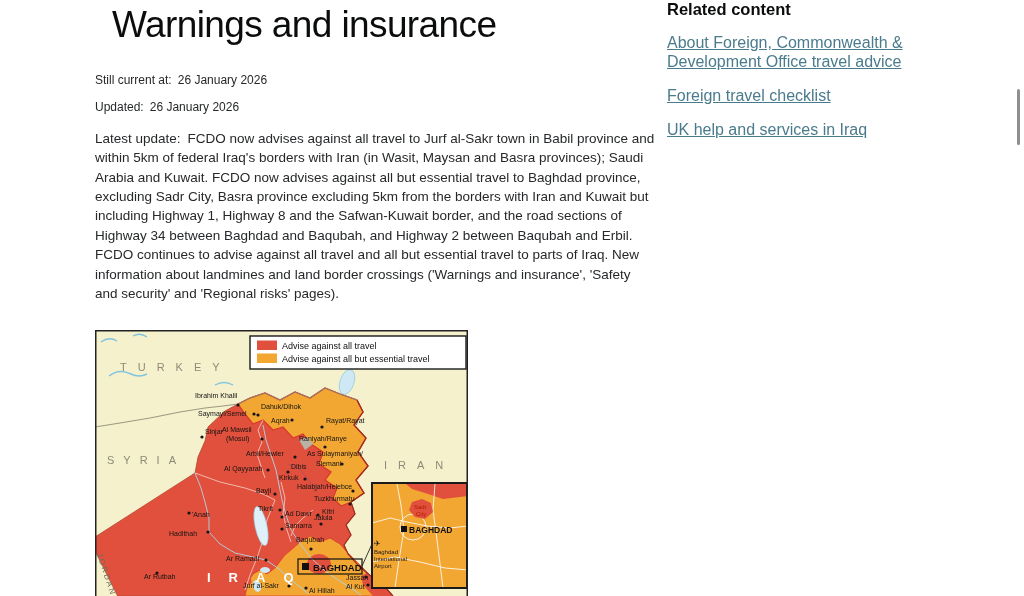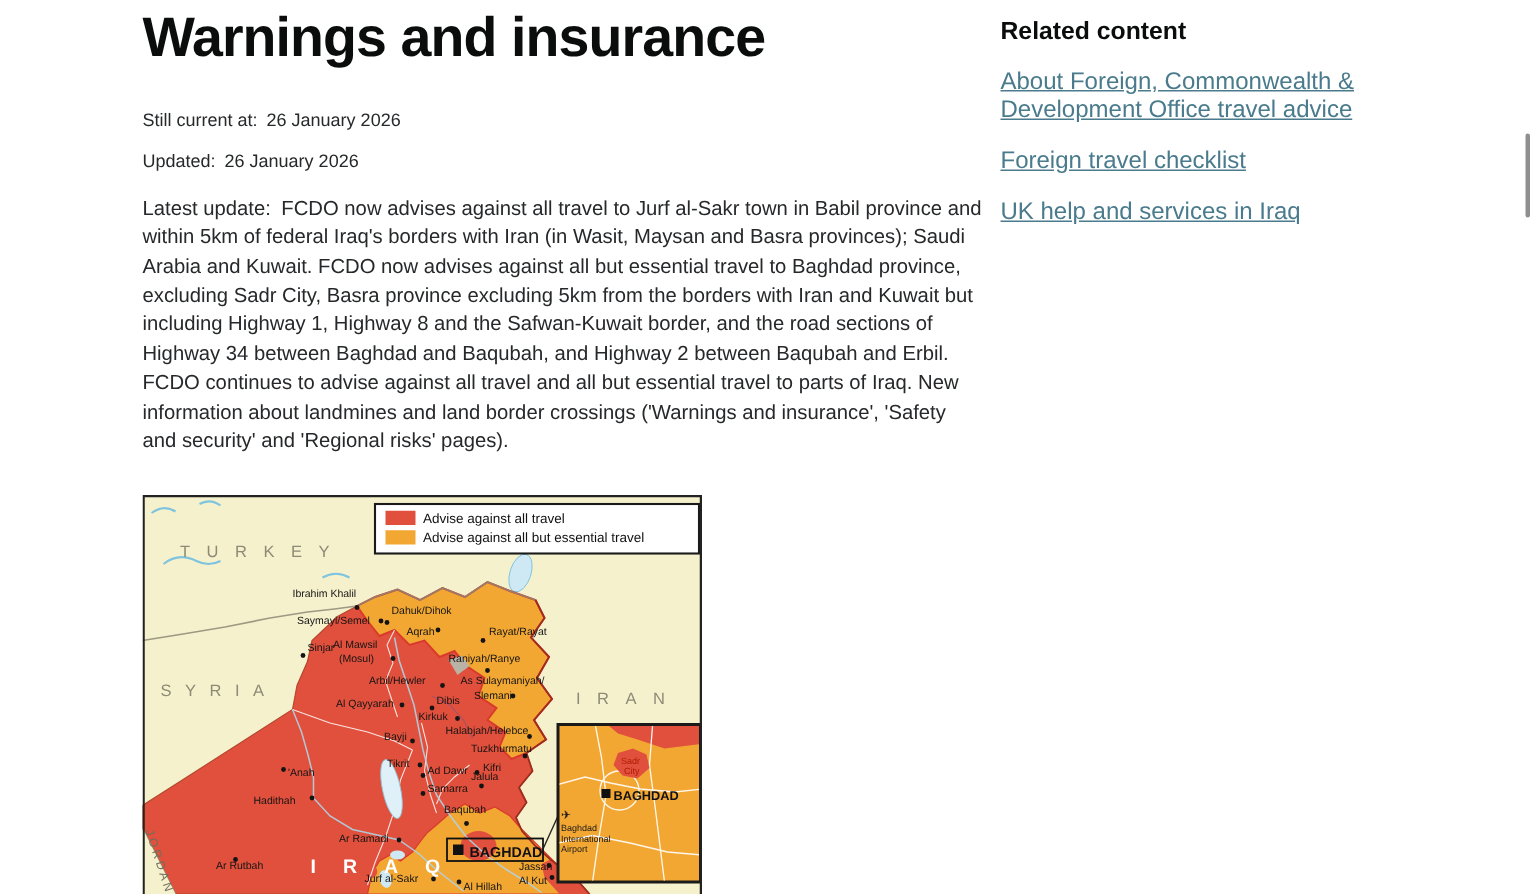--- a/index.html
+++ b/index.html
@@ -2,31 +2,31 @@
 <html><head>
 <meta charset="utf-8">
 <style>
   html,body{margin:0;padding:0;}
   body{
     width:1024px;height:596px;overflow:hidden;background:#fff;position:relative;
     font-family:"Liberation Sans",sans-serif;color:#26282a;
   }
   .main-col{position:absolute;left:95px;top:0;width:560px;}
   h1.page-title{
-    margin:6px 0 26px 0;font-size:37px;line-height:1.05;font-weight:700;
+    margin:6px 0 26px 17px;font-size:37px;line-height:1.05;font-weight:400;
     color:#0b0c0c;letter-spacing:-0.6px;
   }
   .meta-line{margin:0 0 9px 0;font-size:12px;line-height:18px;color:#26282a;}
   .meta-line .meta-label{margin-right:6px;}
   .latest-para{margin:13px 0 0 0;font-size:13.5px;line-height:19.4px;color:#26282a;}
   .latest-para .lu-label{margin-right:7px;text-align:right;}
   .map-wrap{position:absolute;left:95px;top:330px;width:373px;height:266px;}
   #map-svg{display:block;}
   #map-svg text{font-family:"Liberation Sans","DejaVu Sans",sans-serif;}
-  .sidebar{position:absolute;left:667px;top:12px;width:250px;}
+  .sidebar{position:absolute;left:667px;top:0;width:250px;}
   .sidebar h2{margin:0 0 14px 0;font-size:16.5px;font-weight:700;color:#0b0c0c;}
   .related-link-item{margin:0 0 15px 0;font-size:16px;line-height:19px;}
   .related-link-item a{color:#4a7b8c;text-decoration:underline;cursor:pointer;}
   .scroll-thumb{
     position:absolute;left:1017px;top:89px;width:3px;height:56px;
     background:#8f8f8f;border-radius:2px;
   }
 </style>
 </head>
 <body>

